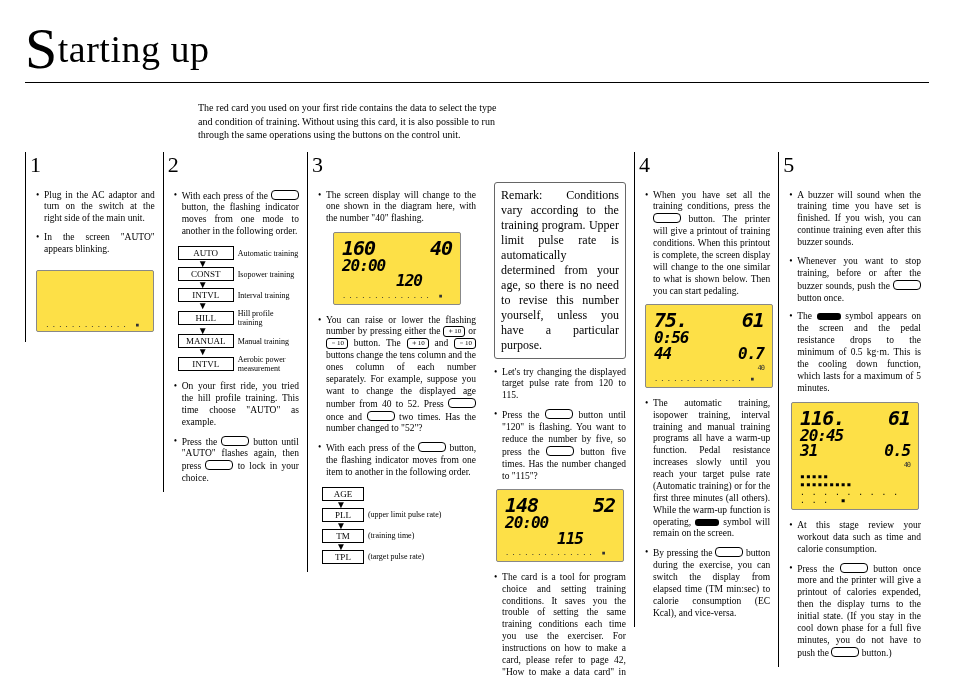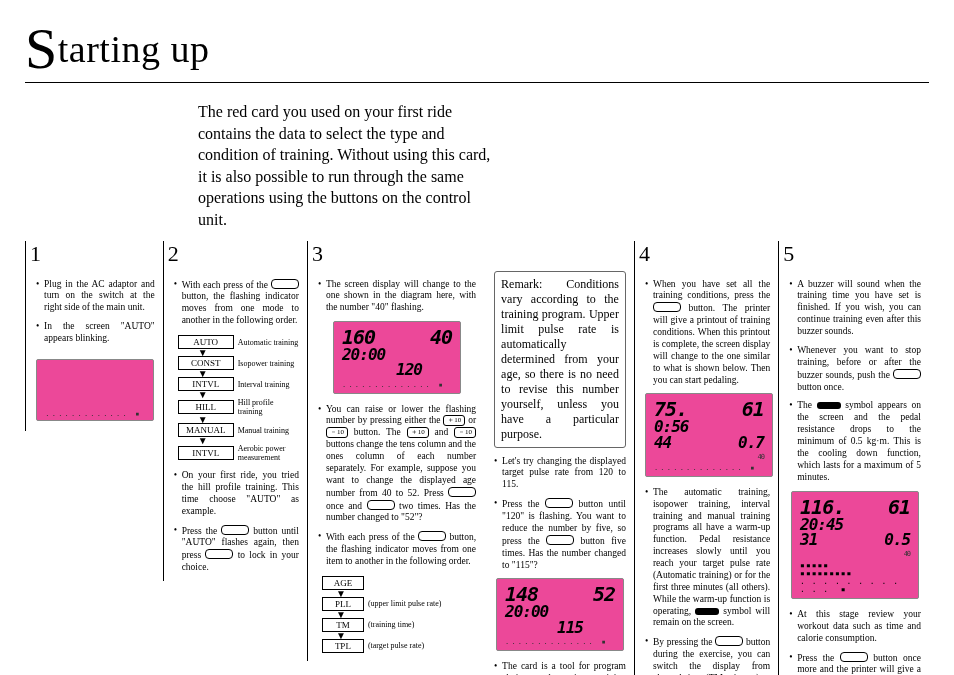--- a/index.html
+++ b/index.html
@@ -15,21 +15,21 @@
   .title-row { border-bottom: 1.5px solid #000; }
   .title {
     font-size: 38px;
     font-weight: 400;
     letter-spacing: 0.5px;
   }
   .title .big-s { font-size: 58px; font-weight: 500; vertical-align: -6px; }
   .intro {
     margin-left: 173px;
     width: 300px;
-    font-size: 16px;
+    font-size: 10px;
     line-height: 1.35;
     margin-top: 18px;
     margin-bottom: 10px;
   }
   .columns {
     display: flex;
     gap: 0;
     align-items: flex-start;
   }
   .col {
@@ -82,21 +82,21 @@
   .mode-desc { font-size: 8px; padding-left:4px; flex:1; }
   .arrow-down { font-size:10px; line-height:0.6; margin-left:20px; }
   .age-table .mode-box { width:34px; }
   .lcd {
     border: 1px solid #888;
     border-radius: 2px;
     padding: 6px 8px 4px;
     margin: 6px auto 10px;
     font-family: 'Consolas', monospace;
     width: 110px;
-    background: #ec4899;
+    background: #fde047;
   }
   .lcd .row { display:flex; justify-content:space-between; font-size:20px; font-weight:bold; font-style:italic; letter-spacing:-1px; line-height:0.95; }
   .lcd .row.small { font-size:16px; }
   .lcd .bars { font-size:7px; letter-spacing:-1px; margin-top:3px; color:#333; }
   .remark {
     border: 1px solid #666;
     border-radius: 3px;
     padding: 5px 6px;
     font-size: 12px;
     line-height:1.25;

